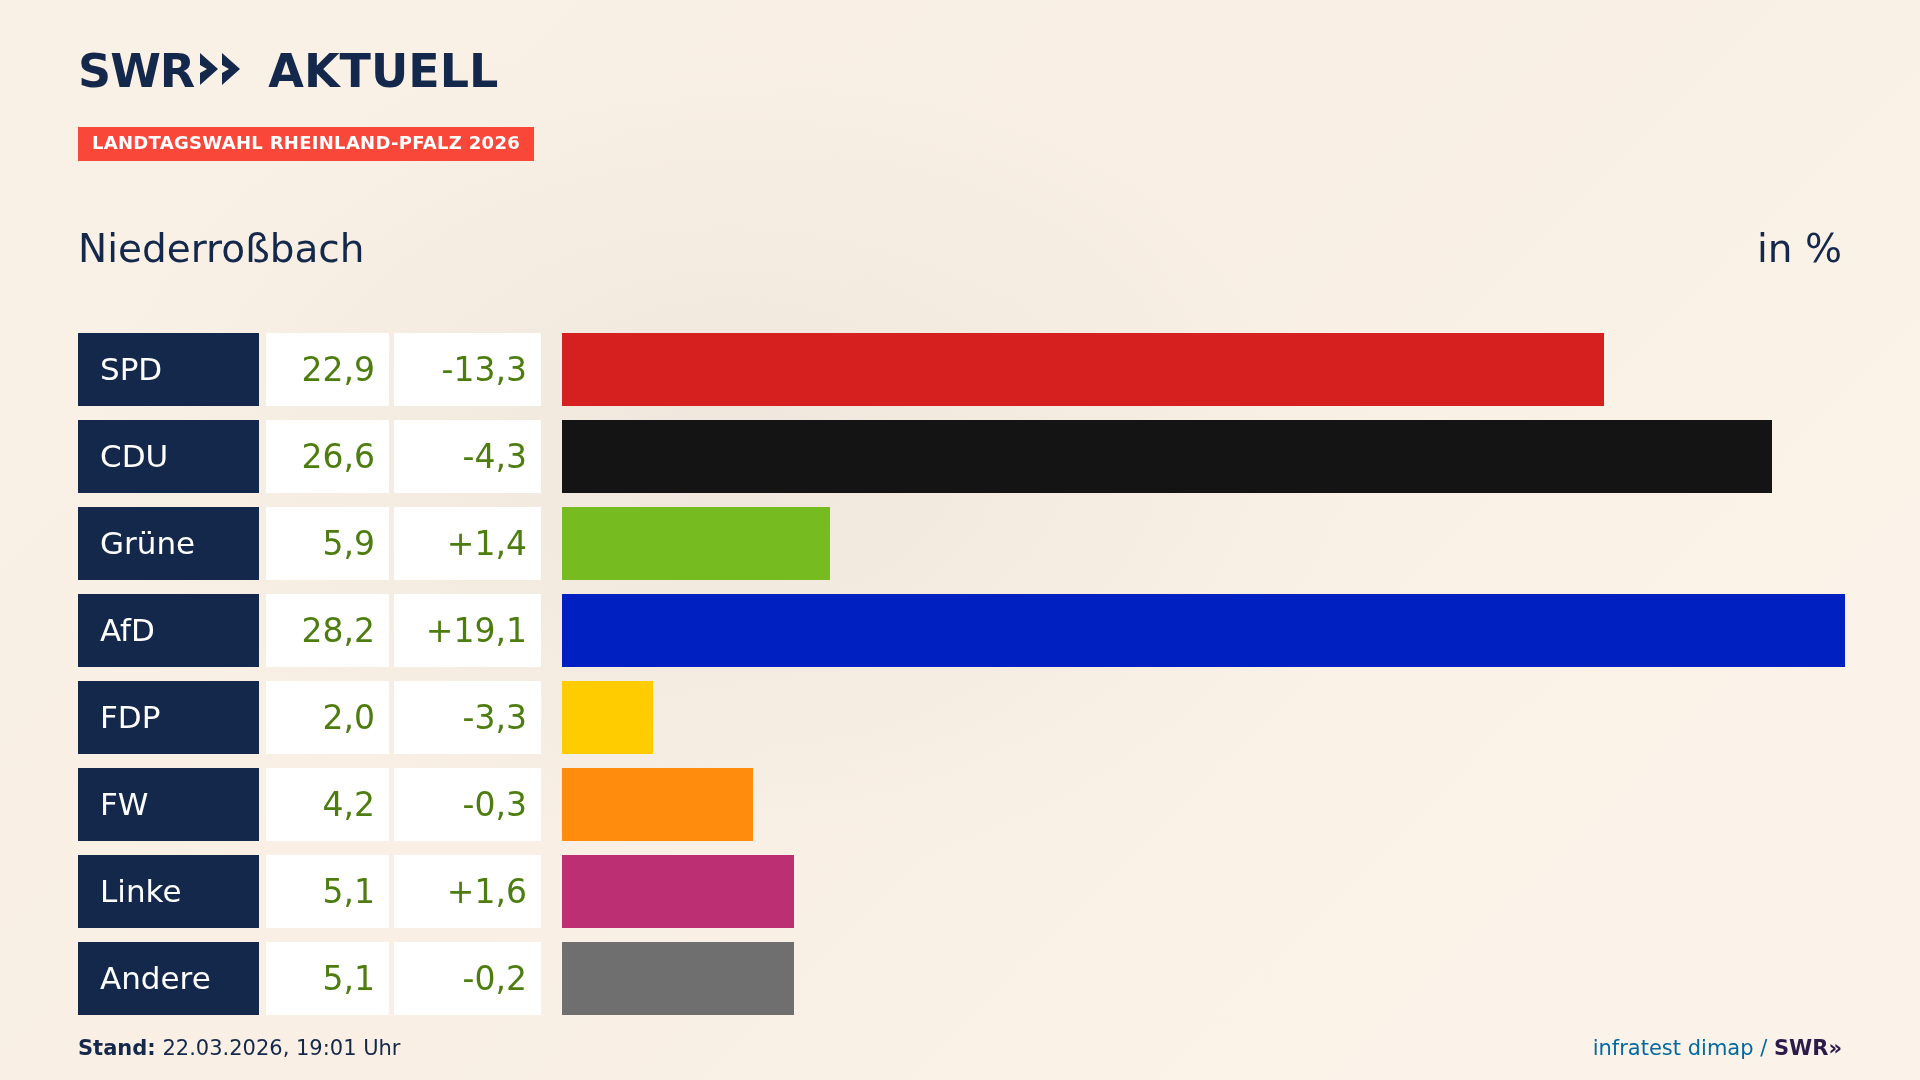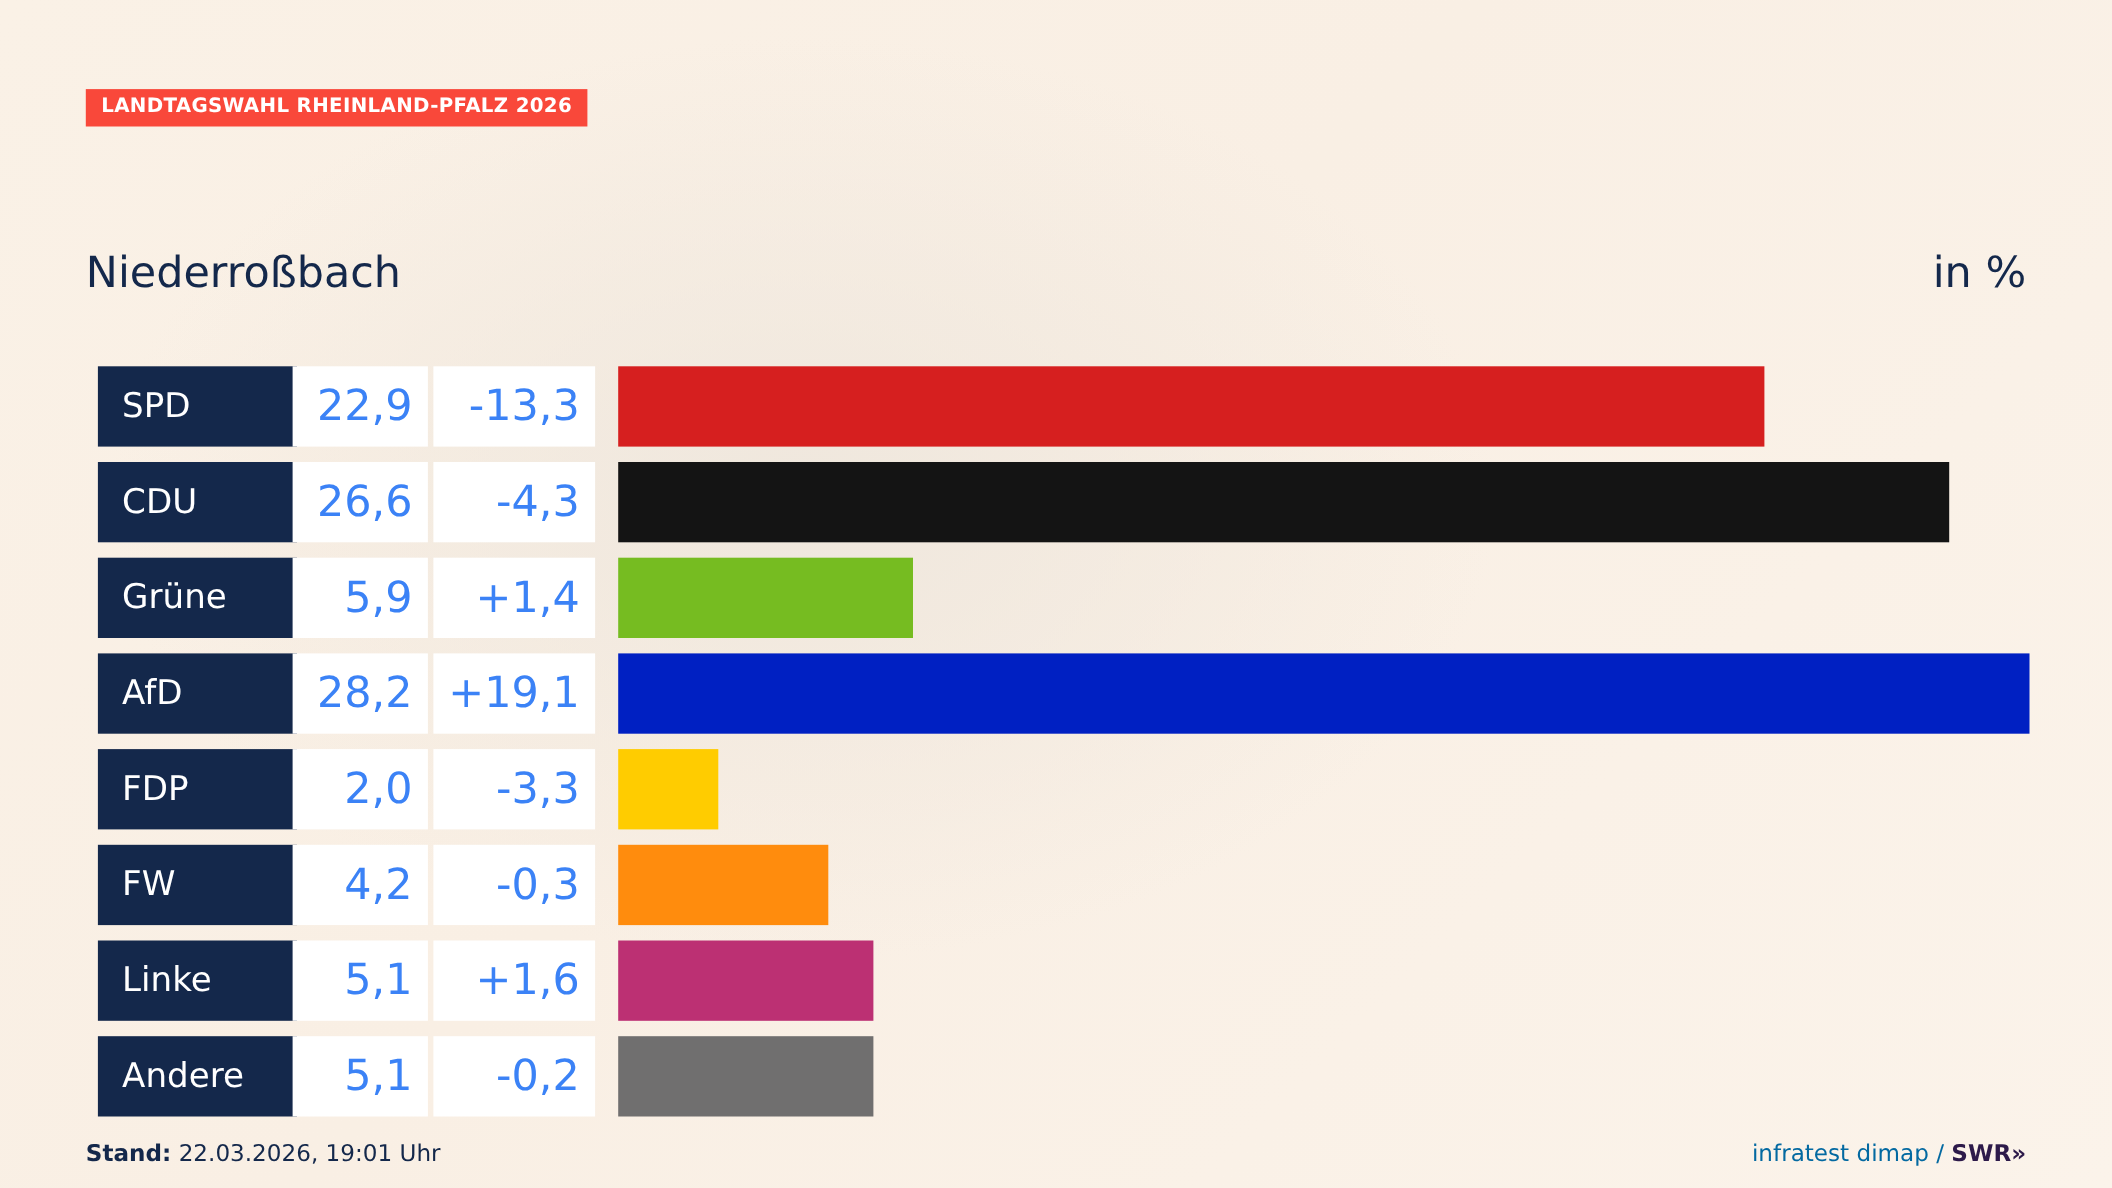--- a/index.html
+++ b/index.html
@@ -63,32 +63,31 @@
 
   
   #chart { position:absolute; left:78px; top:333px; }
   .row { position:relative; height:84px; margin-bottom:3px; }
   .cell-party {
     position:absolute; left:0; top:0;
     width:181px; height:73px;
     background:#14284b;
     display:flex; align-items:center;
     padding-left:22px;
-    margin-left:11px;
   }
   .cell-party span { color:#ffffff; font-size:31px; line-height:1; }
   .cell-num {
     position:absolute; top:0;
     height:73px; background:#ffffff;
     display:flex; align-items:center; justify-content:flex-end;
     padding-right:14px;
   }
   .cell-pct  { left:188px; width:123px; }
   .cell-diff { left:316px; width:147px; }
-  .cell-num span { color:#3b82f6; font-size:39px; line-height:1; }
+  .cell-num span { color:#4d7c0f; font-size:33px; line-height:1; }
   .bar {
     position:absolute; left:484px; top:0;
     height:73px;
   }
 
   
   #footer {
     position:absolute; left:78px; top:1036px;
     width:1764px; height:32px;
     font-size:21px; color:#14284b;
@@ -97,20 +96,30 @@
   #quelle { position:absolute; left:655px; top:0; }
   .lbl { font-weight:bold; }
   #credit { position:absolute; right:0; top:0; white-space:nowrap; }
   .credit-main { color:#0369a1;margin-top:32px; }
   .credit-swr { font-weight:bold; color:#2d1a4a; }
 </style>
 </head>
 <body>
 
 <div id="header">
+  <div class="swr-logo">
+    <span class="swr-word">SWR</span>
+    <span class="chev">
+      <svg width="54" height="40" viewBox="0 0 54 40" aria-hidden="true">
+        <polygon points="0,4 18,20 0,36 0,24 7,20 0,16" fill="#14284b"></polygon>
+        <polygon points="22,4 40,20 22,36 22,24 29,20 22,16" fill="#14284b"></polygon>
+      </svg>
+    </span>
+    <span class="aktuell">AKTUELL</span>
+  </div>
   <div id="banner">LANDTAGSWAHL RHEINLAND-PFALZ 2026</div>
 </div>
 
 <div id="subhead">
   <div id="place">Niederroßbach</div>
   <div id="unit">in %</div>
 </div>
 
 <div id="chart">
     <div class="row">

